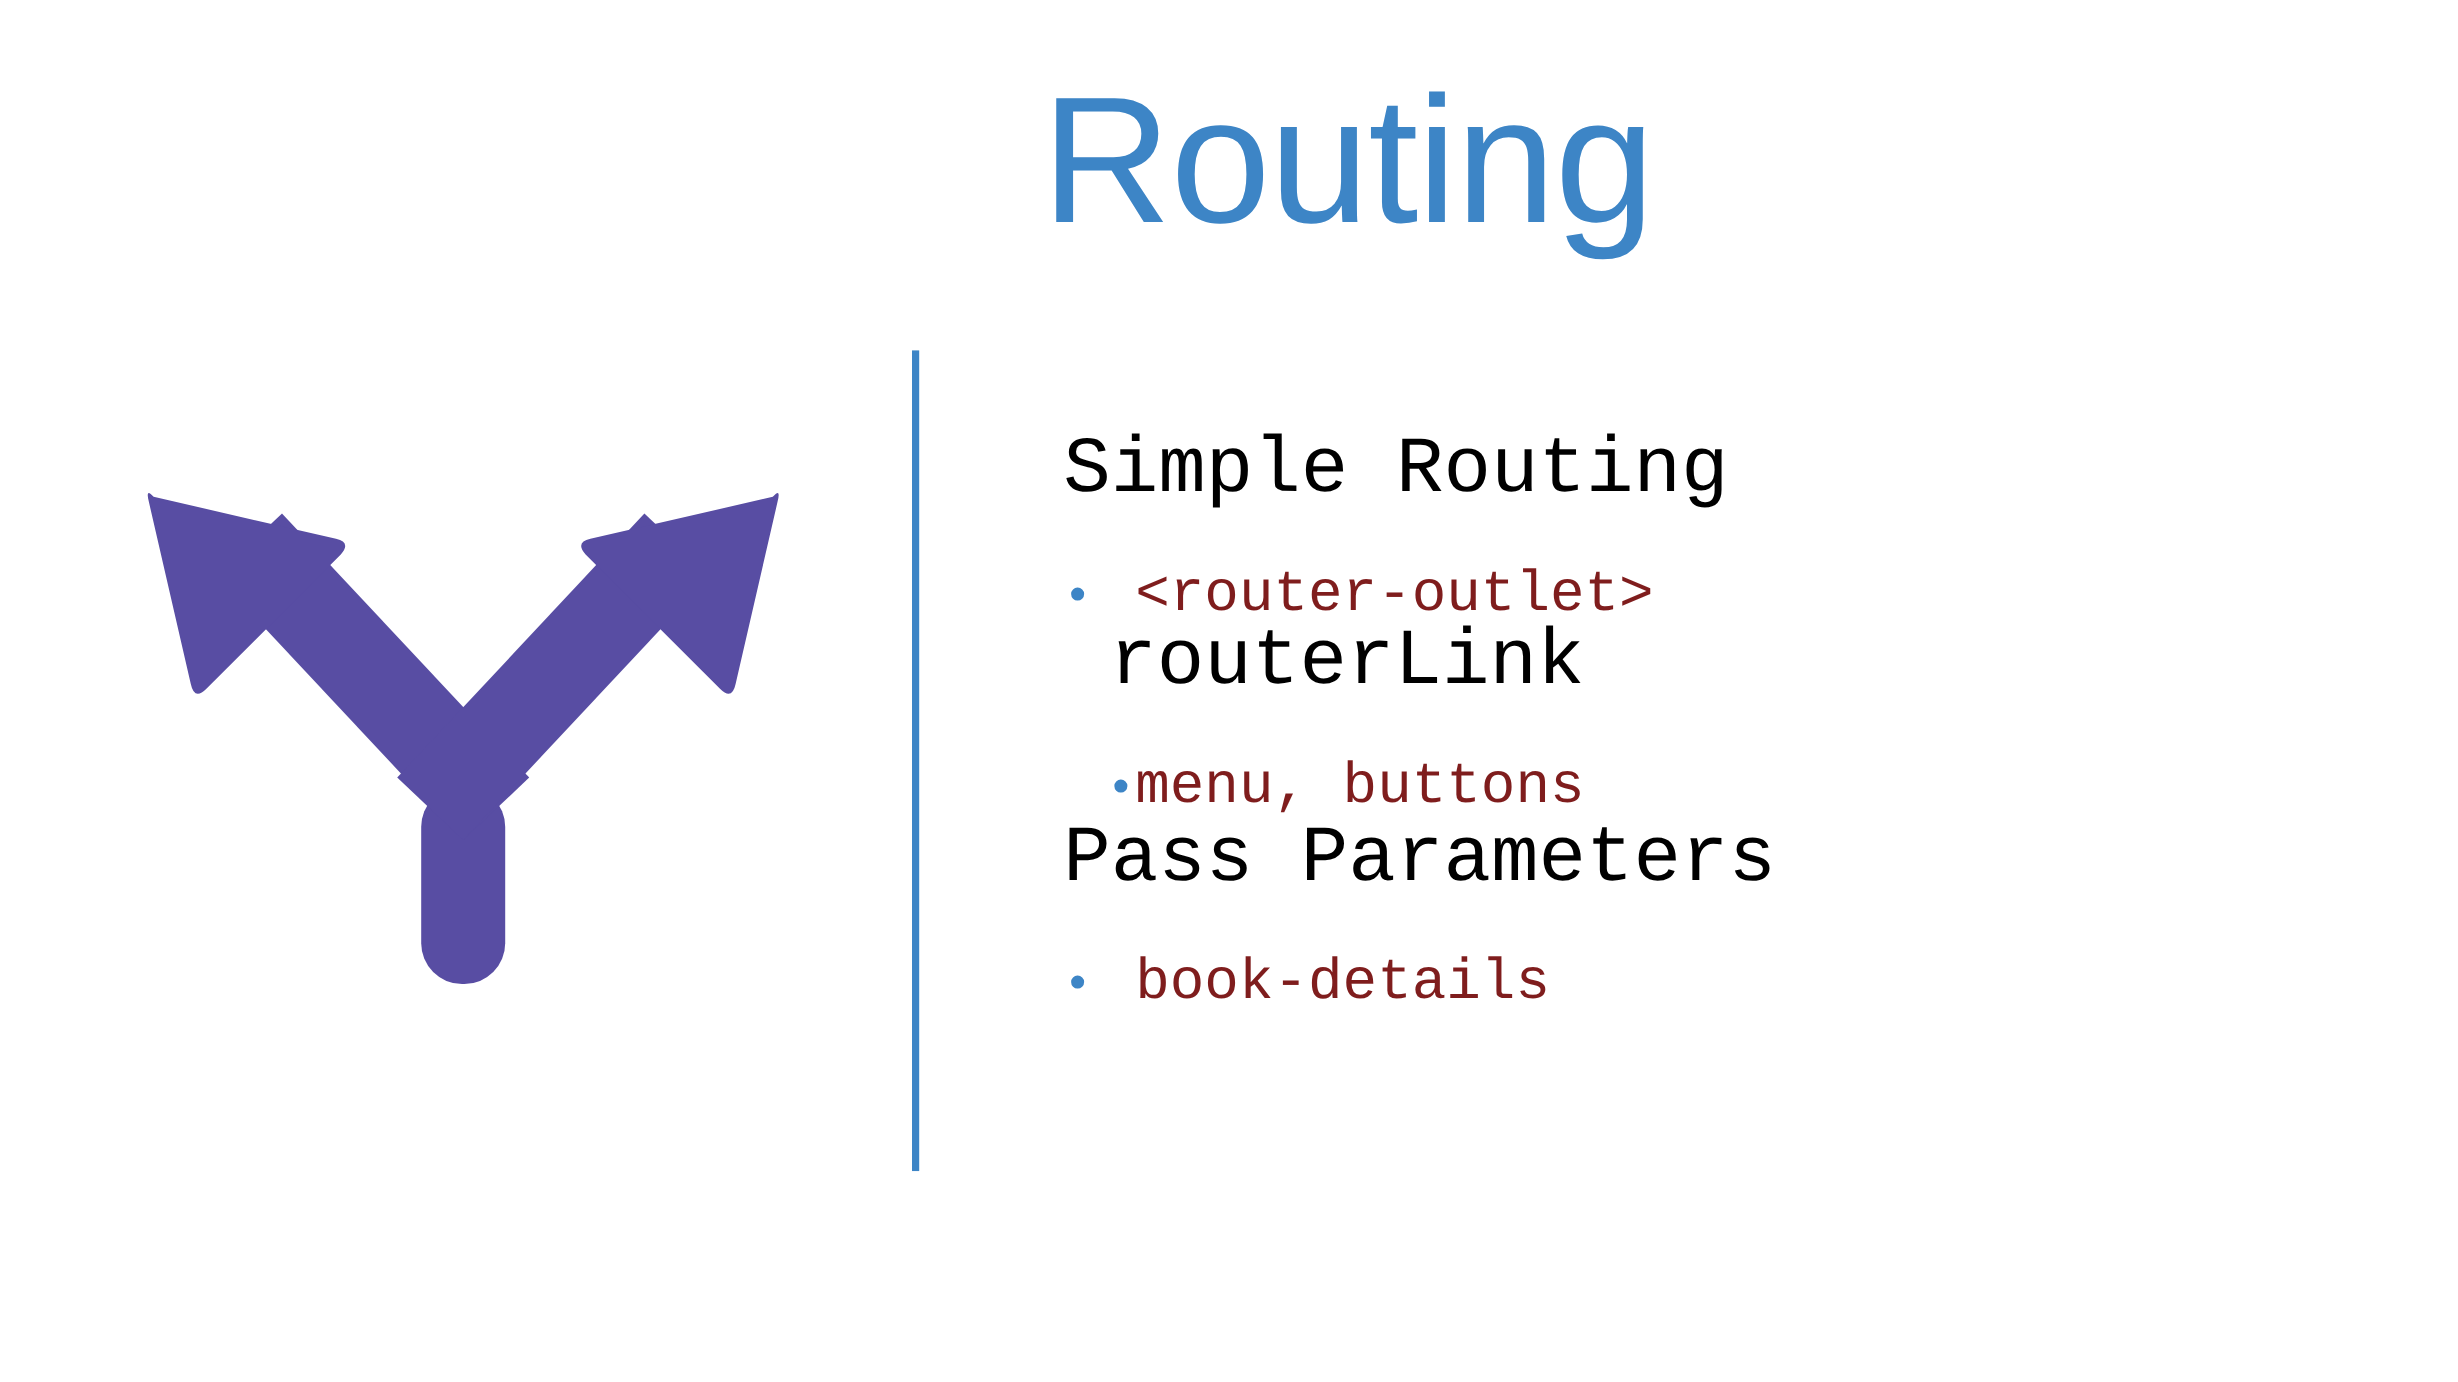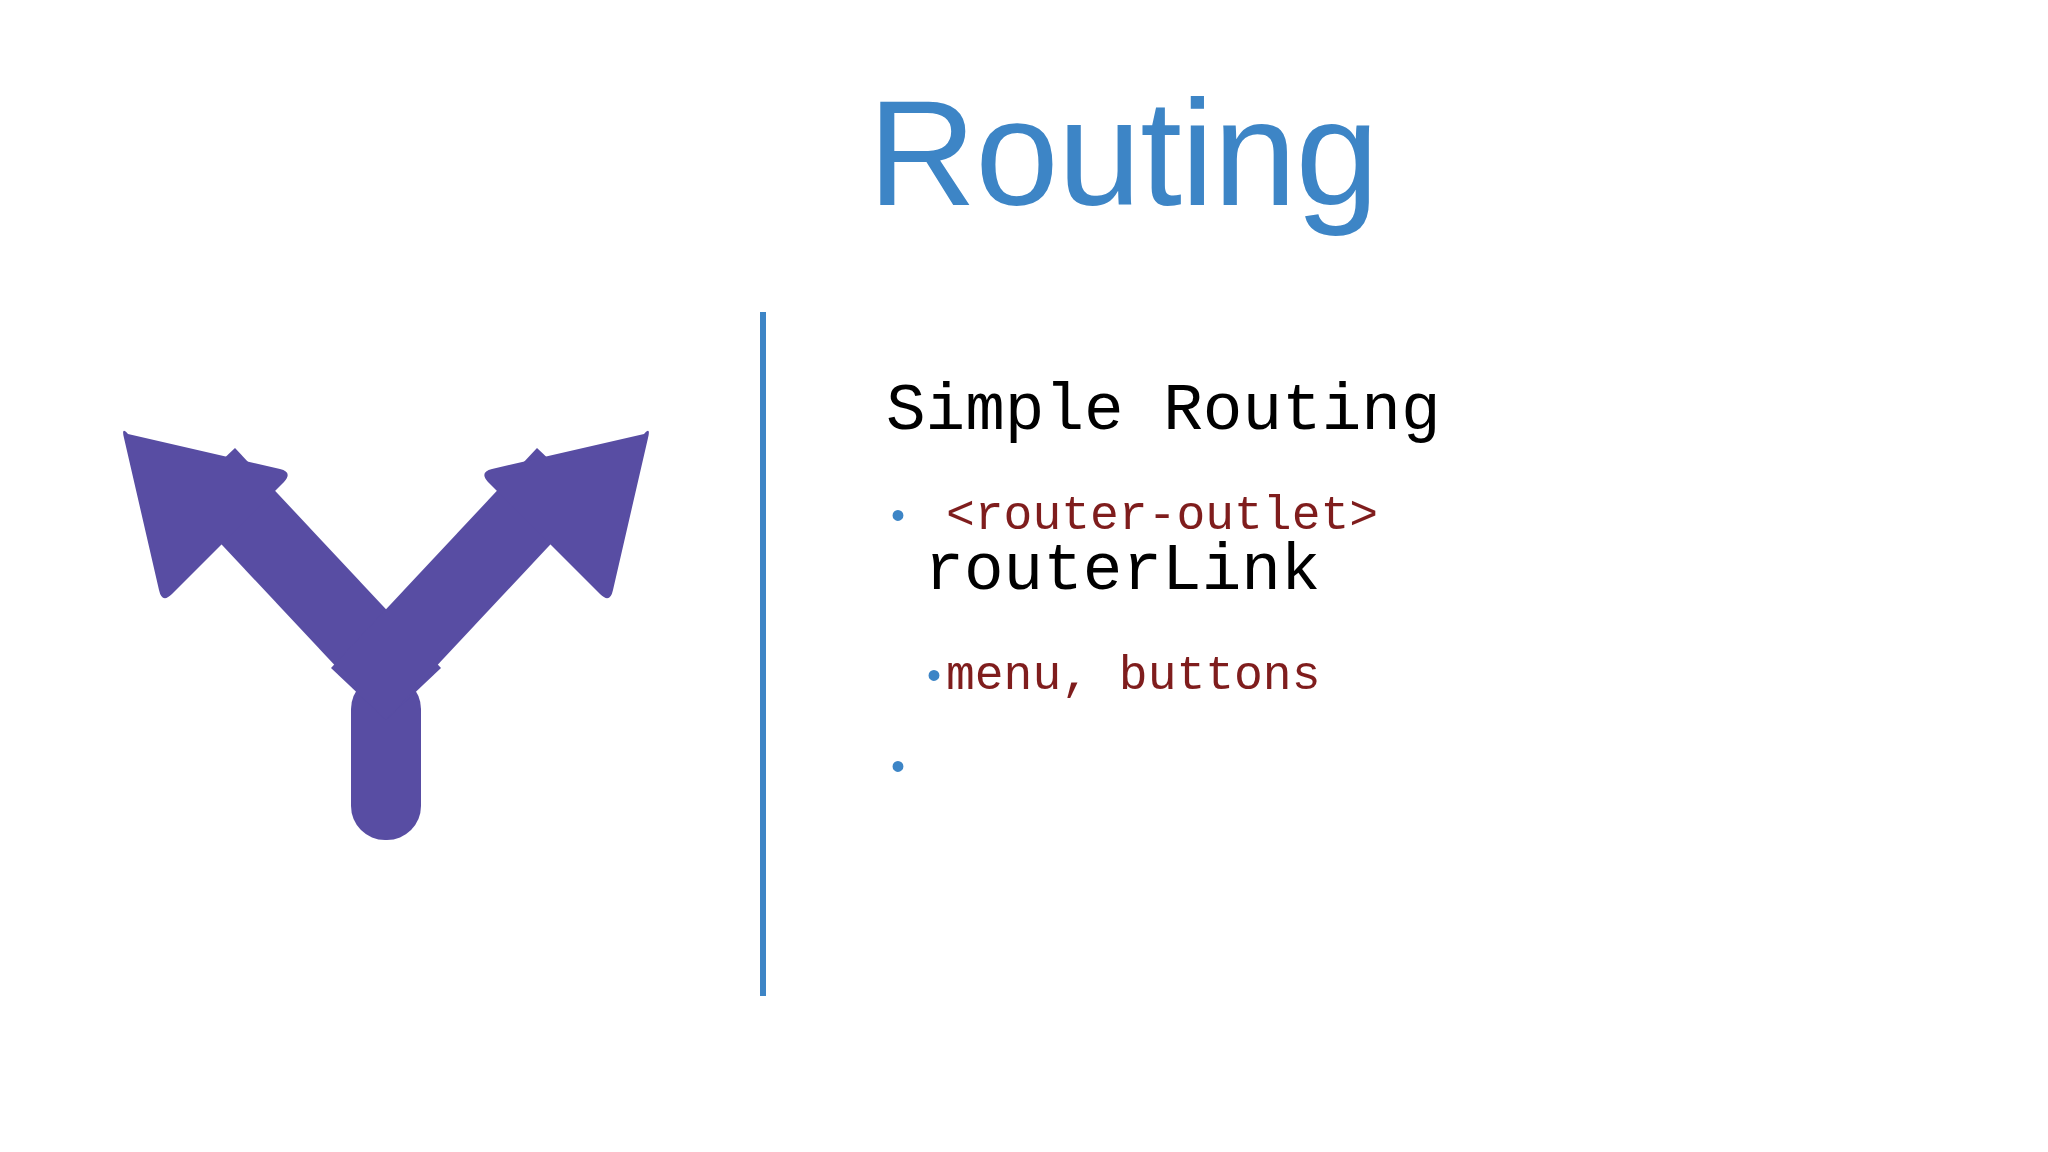--- a/index.html
+++ b/index.html
@@ -9,21 +9,20 @@
   }
   body {
     font-family: "Liberation Sans", sans-serif;
   }
   .slide {
     position: relative;
     width: 2048px;
     height: 976px;
     background: #ffffff;
     overflow: hidden;
-    margin-top: 20px;
   }
 
   
   .slide-title {
     position: absolute;
     left: 868px;
     top: 58px;
     font-family: "Liberation Sans", sans-serif;
     font-size: 150px;
     line-height: 1.0;
@@ -143,19 +142,21 @@
 
     <div class="block sec-2">
       <div class="block-heading">routerLink</div>
       <div class="bullet-row">
         <span class="bullet-dot">•</span>
         <span class="bullet-text">menu, buttons</span>
       </div>
     </div>
 
     <div class="block sec-3">
+      <div class="block-heading">Pass Parameters</div>
       <div class="bullet-row">
         <span class="bullet-dot">•</span>
+        <span class="bullet-text">book-details</span>
       </div>
     </div>
 
   </div>
 </div>
 
 </body></html>

